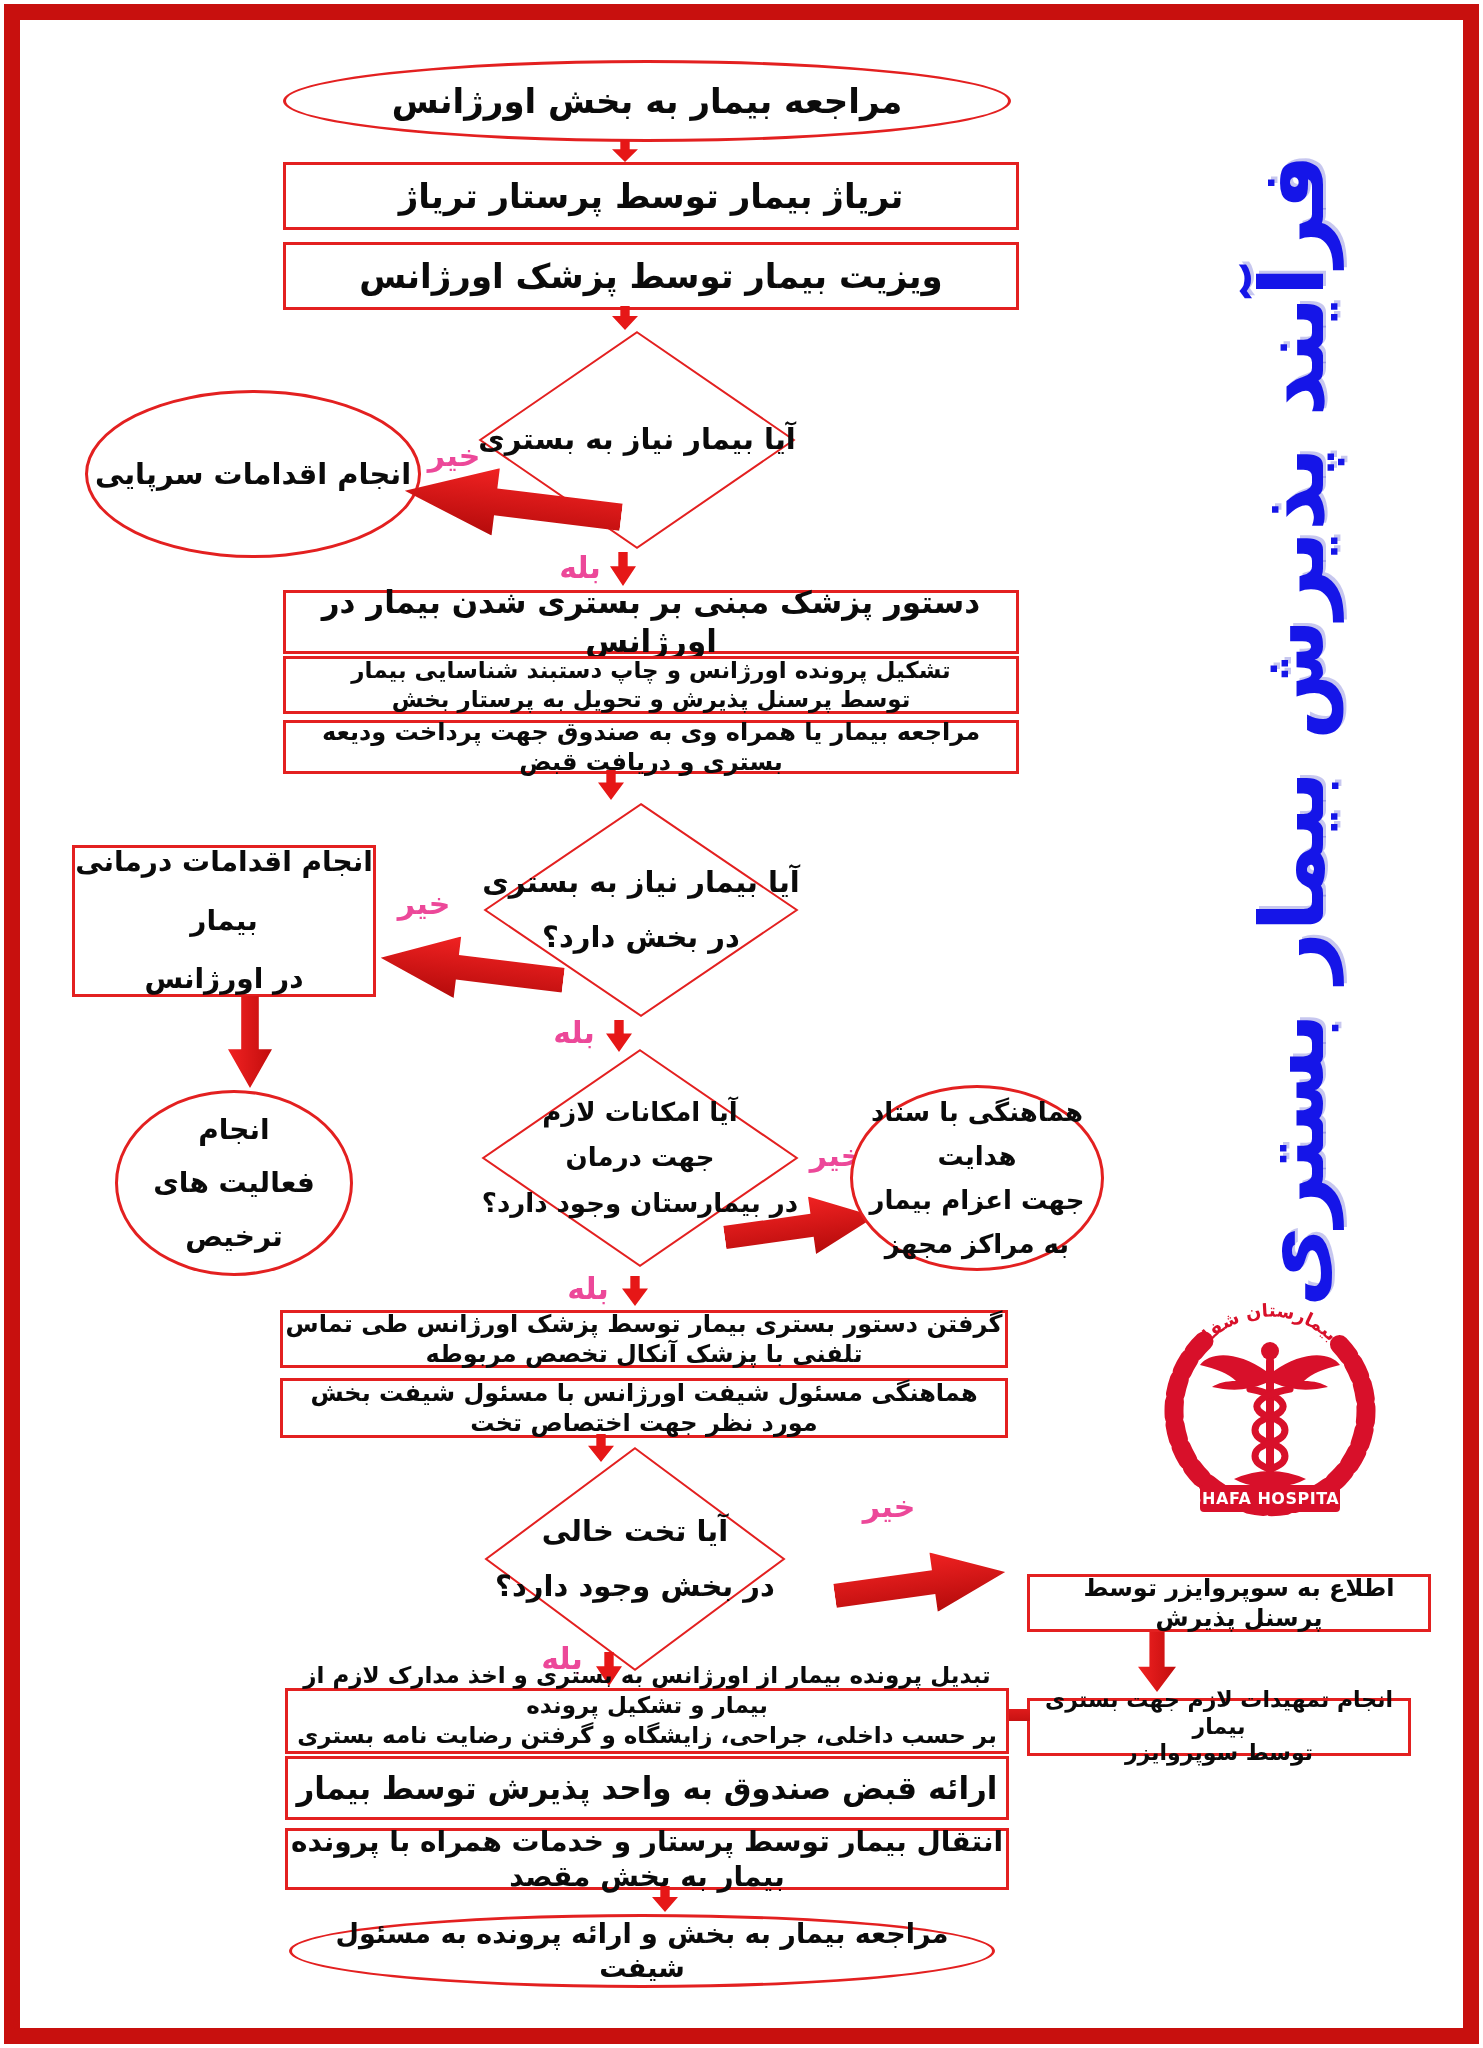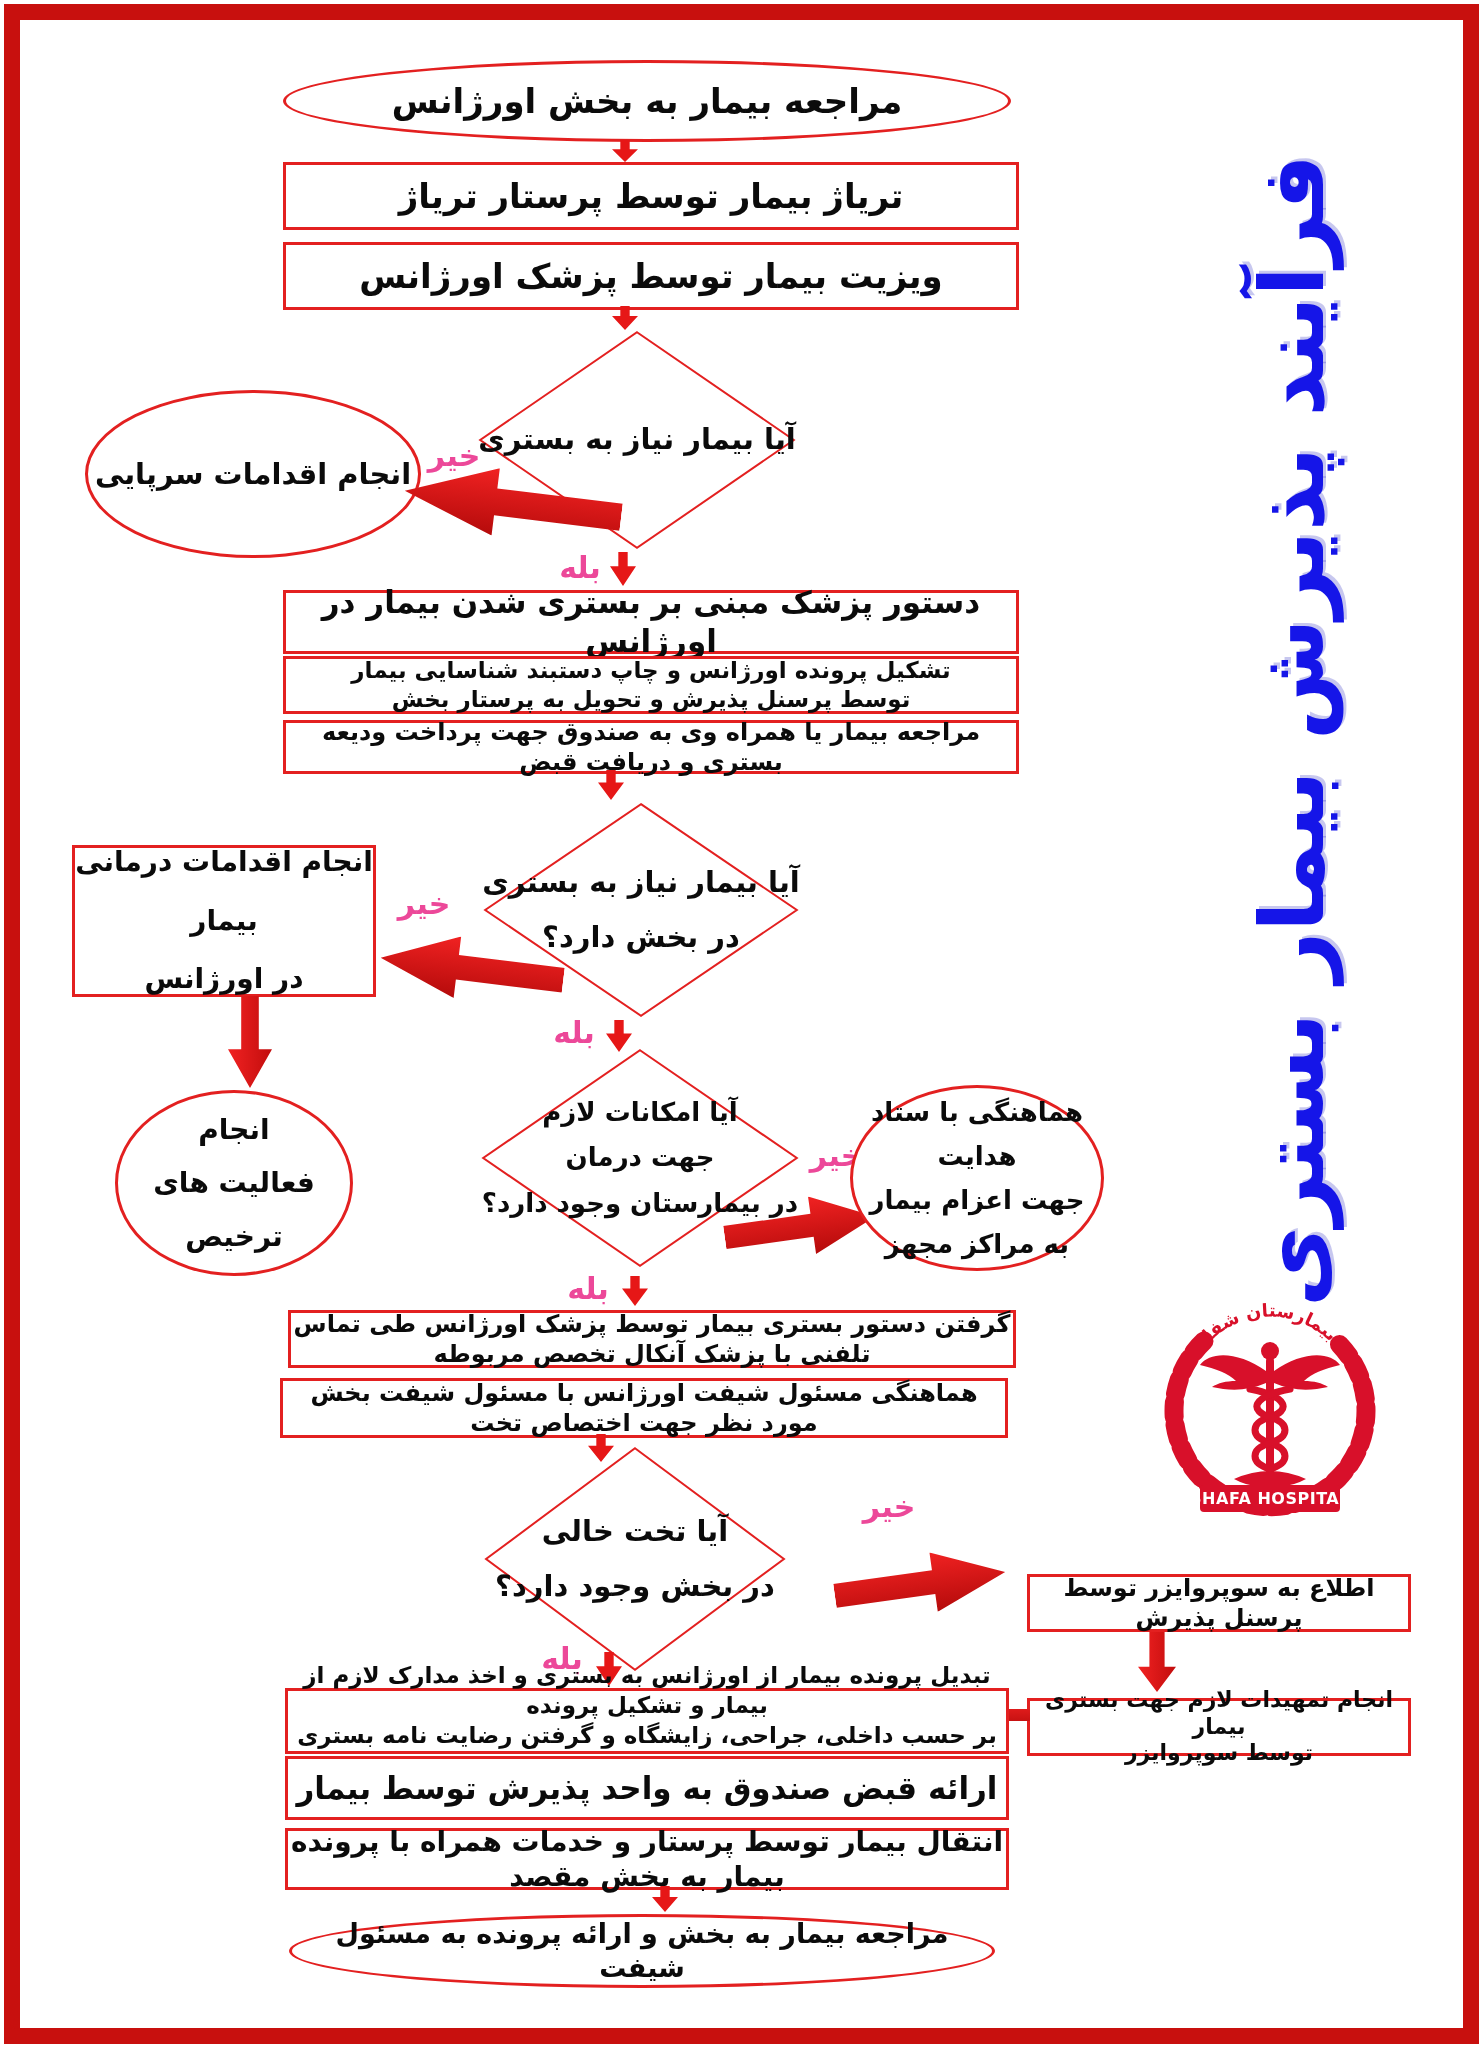--- a/index.html
+++ b/index.html
@@ -146,21 +146,21 @@
     <div>
       <div>هماهنگی با ستاد هدایت</div>
       <div>جهت اعزام بیمار</div>
       <div>به مراکز مجهز</div>
     </div>
   </div>
 
   <div class="lbl" style="left:562px;top:1272px;width:52px;height:32px;">بله</div>
   <div class="arrow arrow-down" style="left:622px;top:1276px;width:26px;height:30px;"></div>
 
-  <div class="node rect fz24" style="left:288px;top:1310px;width:722px;height:52px;">
+  <div class="node rect fz24" style="left:280px;top:1310px;width:722px;height:52px;">
     <span>گرفتن دستور بستری بیمار توسط پزشک اورژانس طی تماس تلفنی با پزشک آنکال تخصص مربوطه</span>
   </div>
 
   <div class="node rect fz24" style="left:280px;top:1378px;width:722px;height:54px;">
     <span>هماهنگی مسئول شیفت اورژانس با مسئول شیفت بخش مورد نظر جهت اختصاص تخت</span>
   </div>
 
   <div class="arrow arrow-down" style="left:588px;top:1434px;width:26px;height:28px;"></div>
 
   <div class="node diamond fz29" style="left:483px;top:1446px;width:304px;height:226px;">
@@ -169,21 +169,21 @@
     </svg>
     <div class="dtext">
       <div>آیا تخت خالی</div>
       <div>در بخش وجود دارد؟</div>
     </div>
   </div>
 
   <div class="lbl" style="left:858px;top:1486px;width:62px;height:40px;">خیر</div>
   <div class="arrow block-right" style="left:834px;top:1554px;width:172px;height:60px;transform:rotate(-8deg);"></div>
 
-  <div class="node rect fz24" style="left:1027px;top:1574px;width:378px;height:52px;">
+  <div class="node rect fz24" style="left:1027px;top:1574px;width:378px;height:52px;padding-left:20px;">
     <span>اطلاع به سوپروایزر توسط پرسنل پذیرش</span>
   </div>
 
   <div class="arrow block-down" style="left:1138px;top:1632px;width:38px;height:60px;"></div>
 
   <div class="node rect fz22" style="left:1027px;top:1698px;width:378px;height:52px;line-height:1.2;">
     <div>
       <div>انجام تمهیدات لازم جهت بستری بیمار</div>
       <div>توسط سوپروایزر</div>
     </div>

